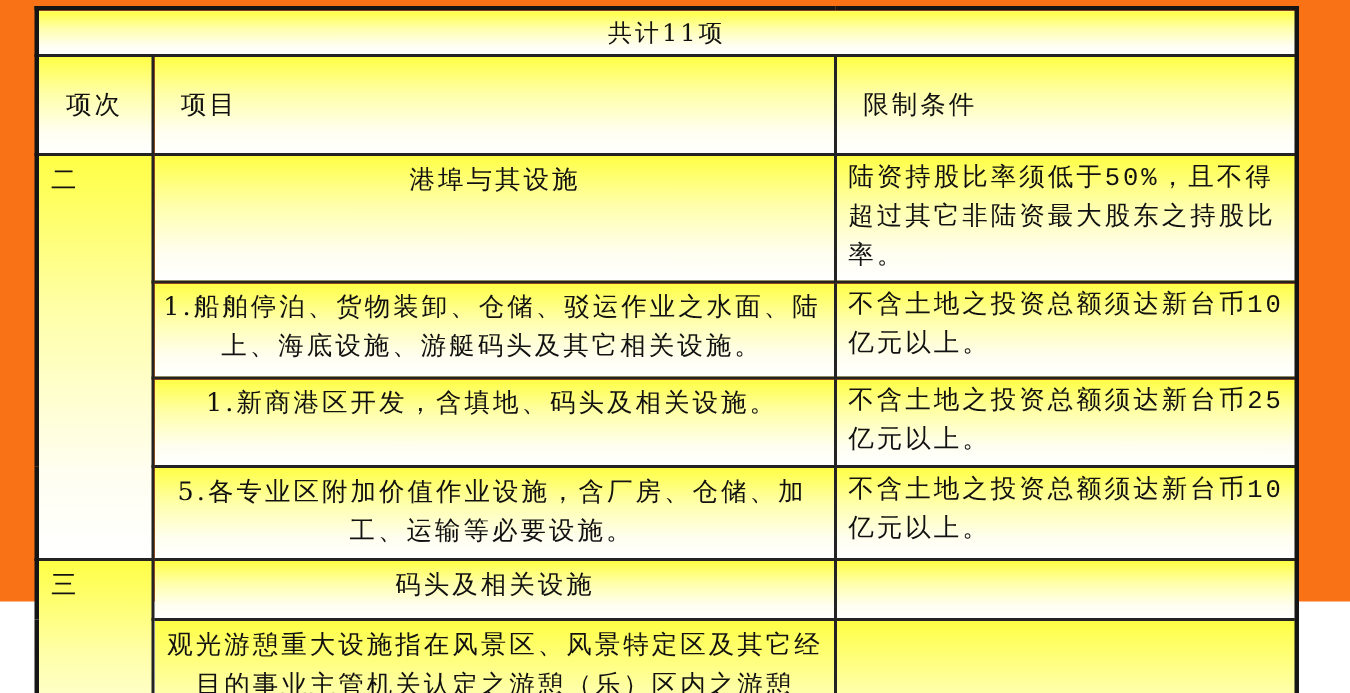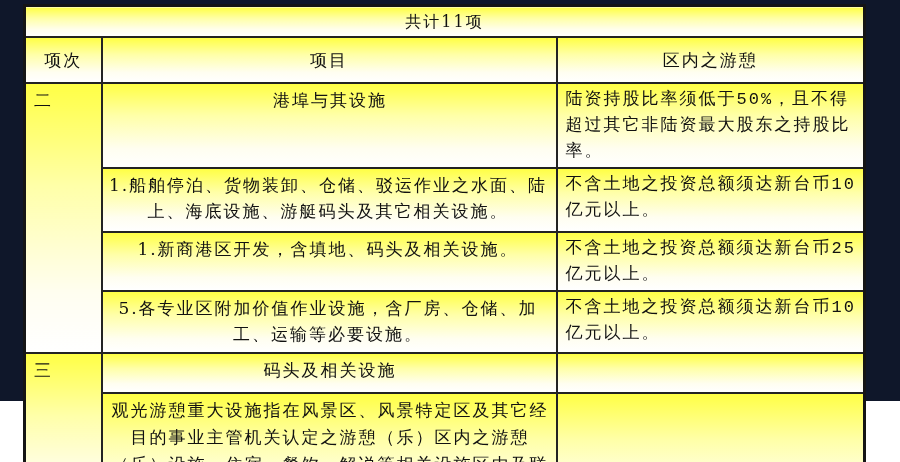--- a/index.html
+++ b/index.html
@@ -1,21 +1,21 @@
 <!DOCTYPE html>
 <html><head>
 <meta charset="utf-8">
 <style>
   html,body{margin:0;padding:0;}
   body{
     width:900px;height:462px;background:#ffffff;overflow:hidden;
     font-family:"DejaVu Serif","Liberation Serif",serif;
     color:#111;
   }
-  .stage{position:relative;width:900px;height:401px;background:#0f172a;}
+  .stage{position:relative;width:900px;height:401px;background:#f97316;}
   table.doc{
     position:absolute;left:23px;top:4px;
     width:840px;height:446px;
     border-collapse:collapse;table-layout:fixed;
     border:3px solid #151515;
   }
   table.doc td, table.doc th{
     border:2px solid #232323;
     background:linear-gradient(180deg,#ffff45 0%,#ffffa8 38%,#fffef0 78%,#ffffff 100%);
     font-size:17px;
@@ -24,22 +24,22 @@
     vertical-align:top;
     padding:3px 6px 2px 8px;
     overflow:hidden;
     font-weight:normal;
   }
   tr.caption-row td{
     height:25px;text-align:center;vertical-align:middle;
     font-size:16px;line-height:18px;padding:2px;
   }
   tr.header-row th{
-    height:28px;text-align:center;vertical-align:middle;
-    font-size:17px;line-height:20px;padding:8px;
+    height:28px;text-align:left;vertical-align:middle;
+    font-size:17px;line-height:20px;padding:18px;
   }
   td.col-index{padding-left:13px;padding-top:5px;}
   td.col-item{padding-left:11px;padding-top:5px;text-align:center;}
   td.col-item.numbered{padding-left:4px;}
   td.col-restriction{padding-left:6px;padding-top:4px;font-family:Liberation Mono, monospace;}
   tr.r-a td{height:73px;}
   tr.r-b td{height:57px;}
   tr.r-c td{height:43px;}
   tr.r-d td{height:55px;}
   tr.r-e td{height:33px;}
@@ -56,21 +56,21 @@
       <col style="width:455px">
       <col style="width:308px">
     </colgroup>
     <tbody>
         <tr class="caption-row">
       <td colspan="3">共计11项</td>
     </tr>
     <tr class="header-row">
       <th>项次</th>
       <th>项目</th>
-      <th>区内之游憩</th>
+      <th>限制条件</th>
     </tr>
     <tr class="r-a">
       <td class="col-index" rowspan="4">二</td>
       <td class="col-item">港埠与其设施</td>
       <td class="col-restriction">陆资持股比率须低于50%，且不得超过其它非陆资最大股东之持股比率。</td>
     </tr>
     <tr class="r-b">
       <td class="col-item numbered">1.船舶停泊、货物装卸、仓储、驳运作业之水面、陆上、海底设施、游艇码头及其它相关设施。</td>
       <td class="col-restriction">不含土地之投资总额须达新台币10亿元以上。</td>
     </tr>

